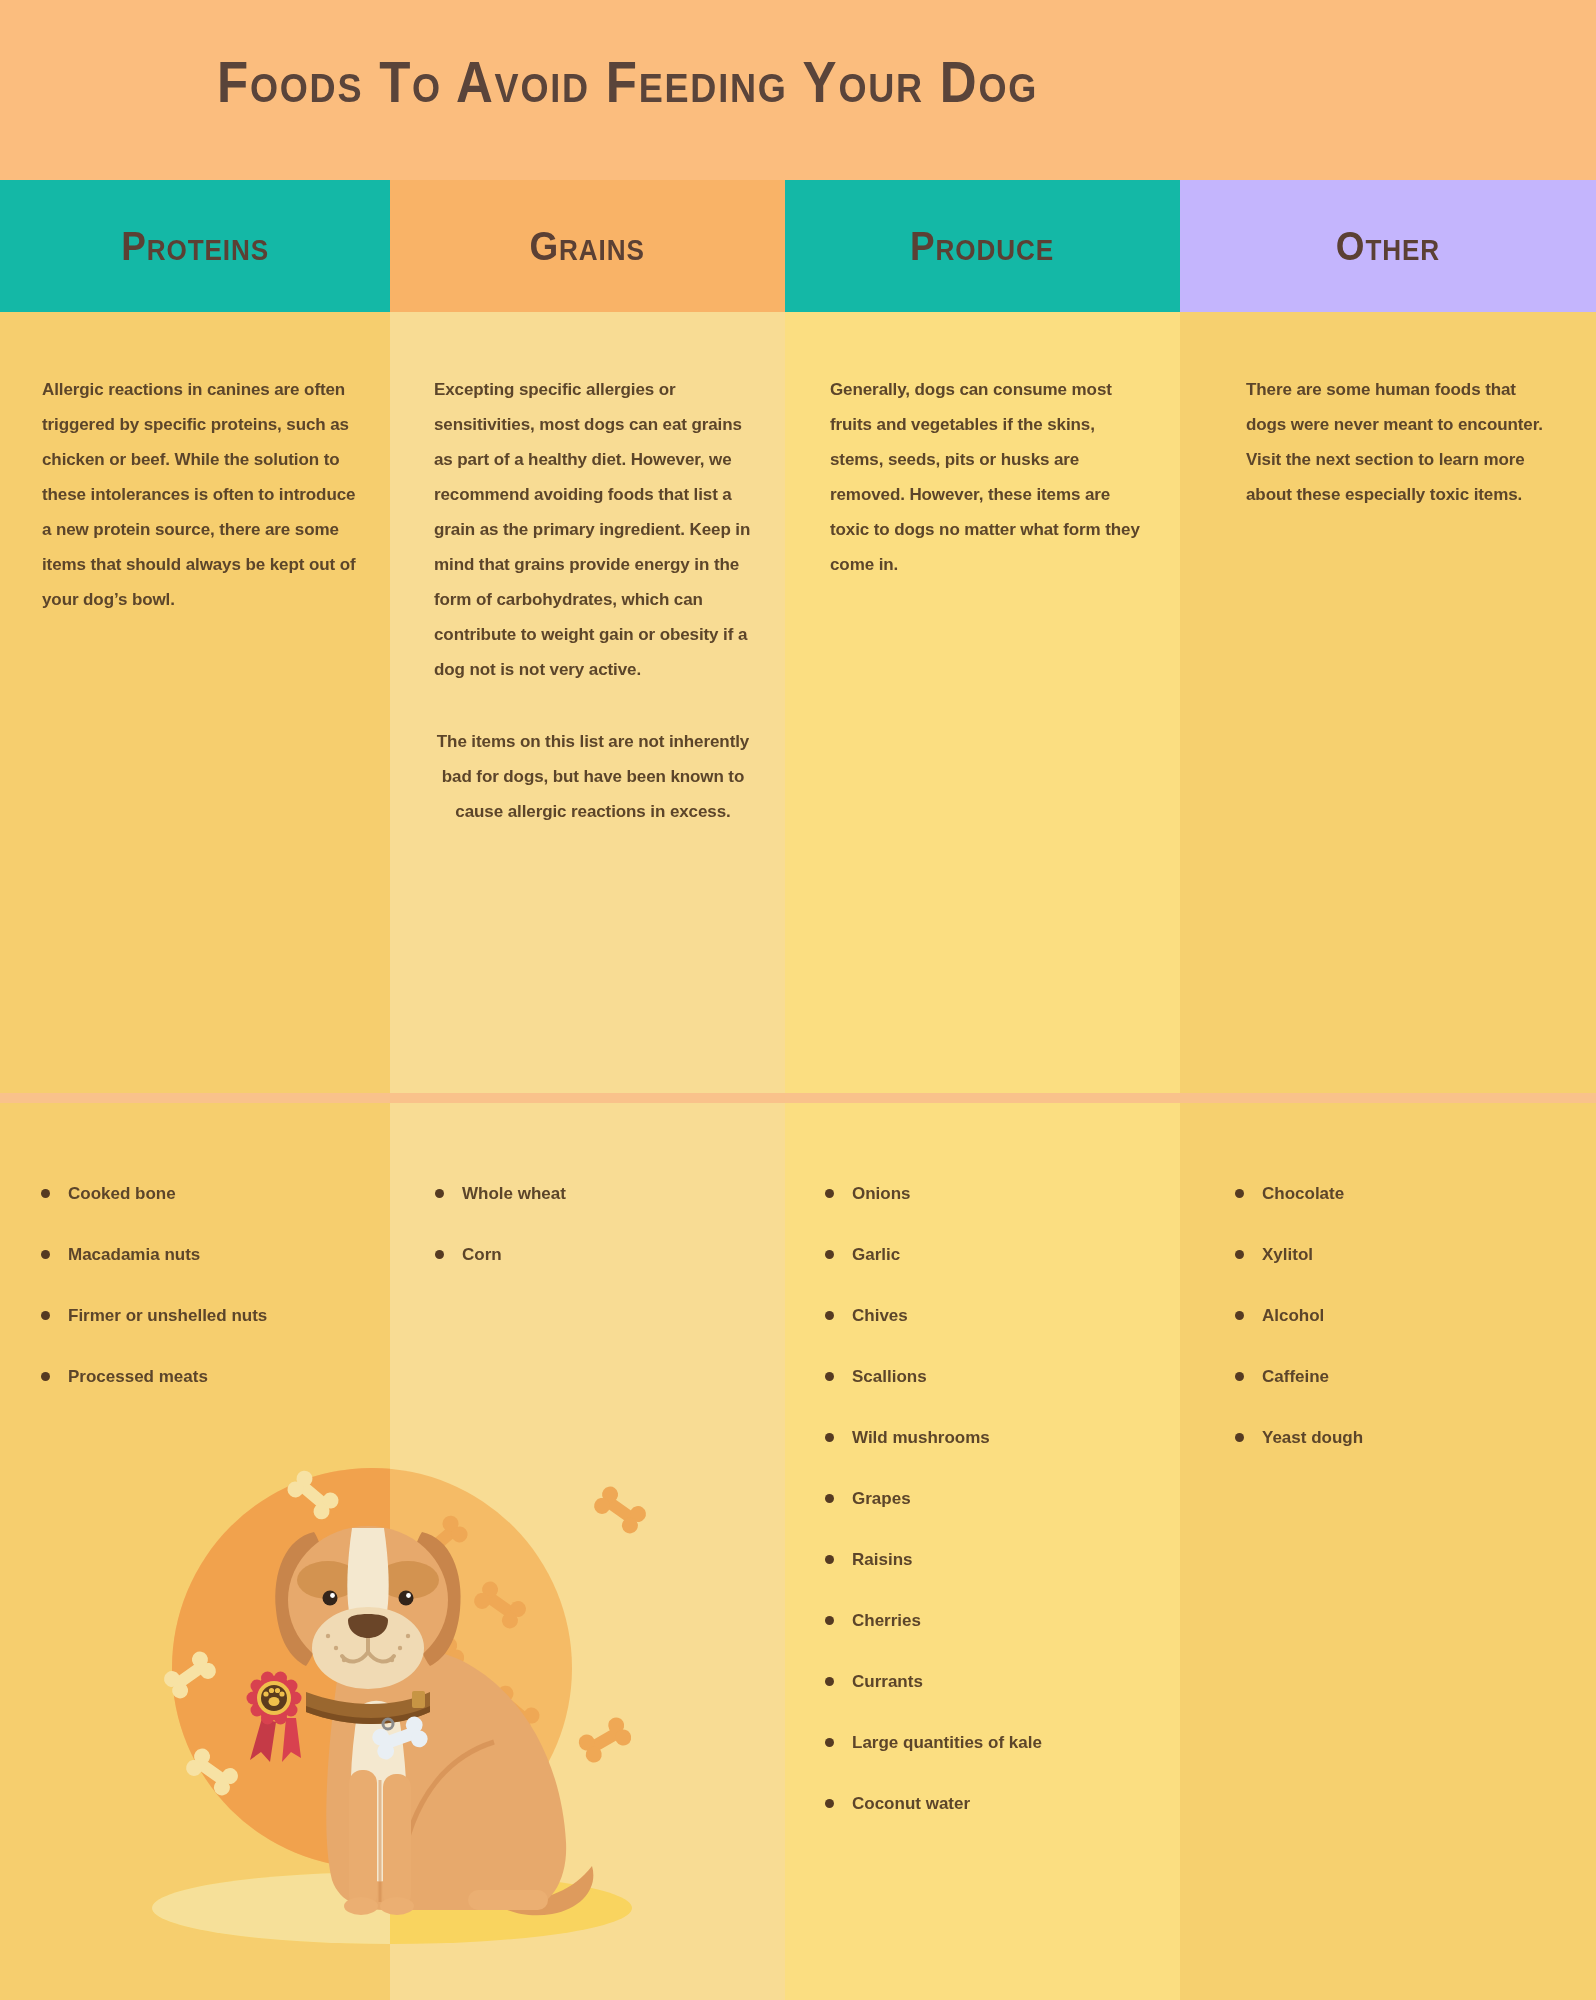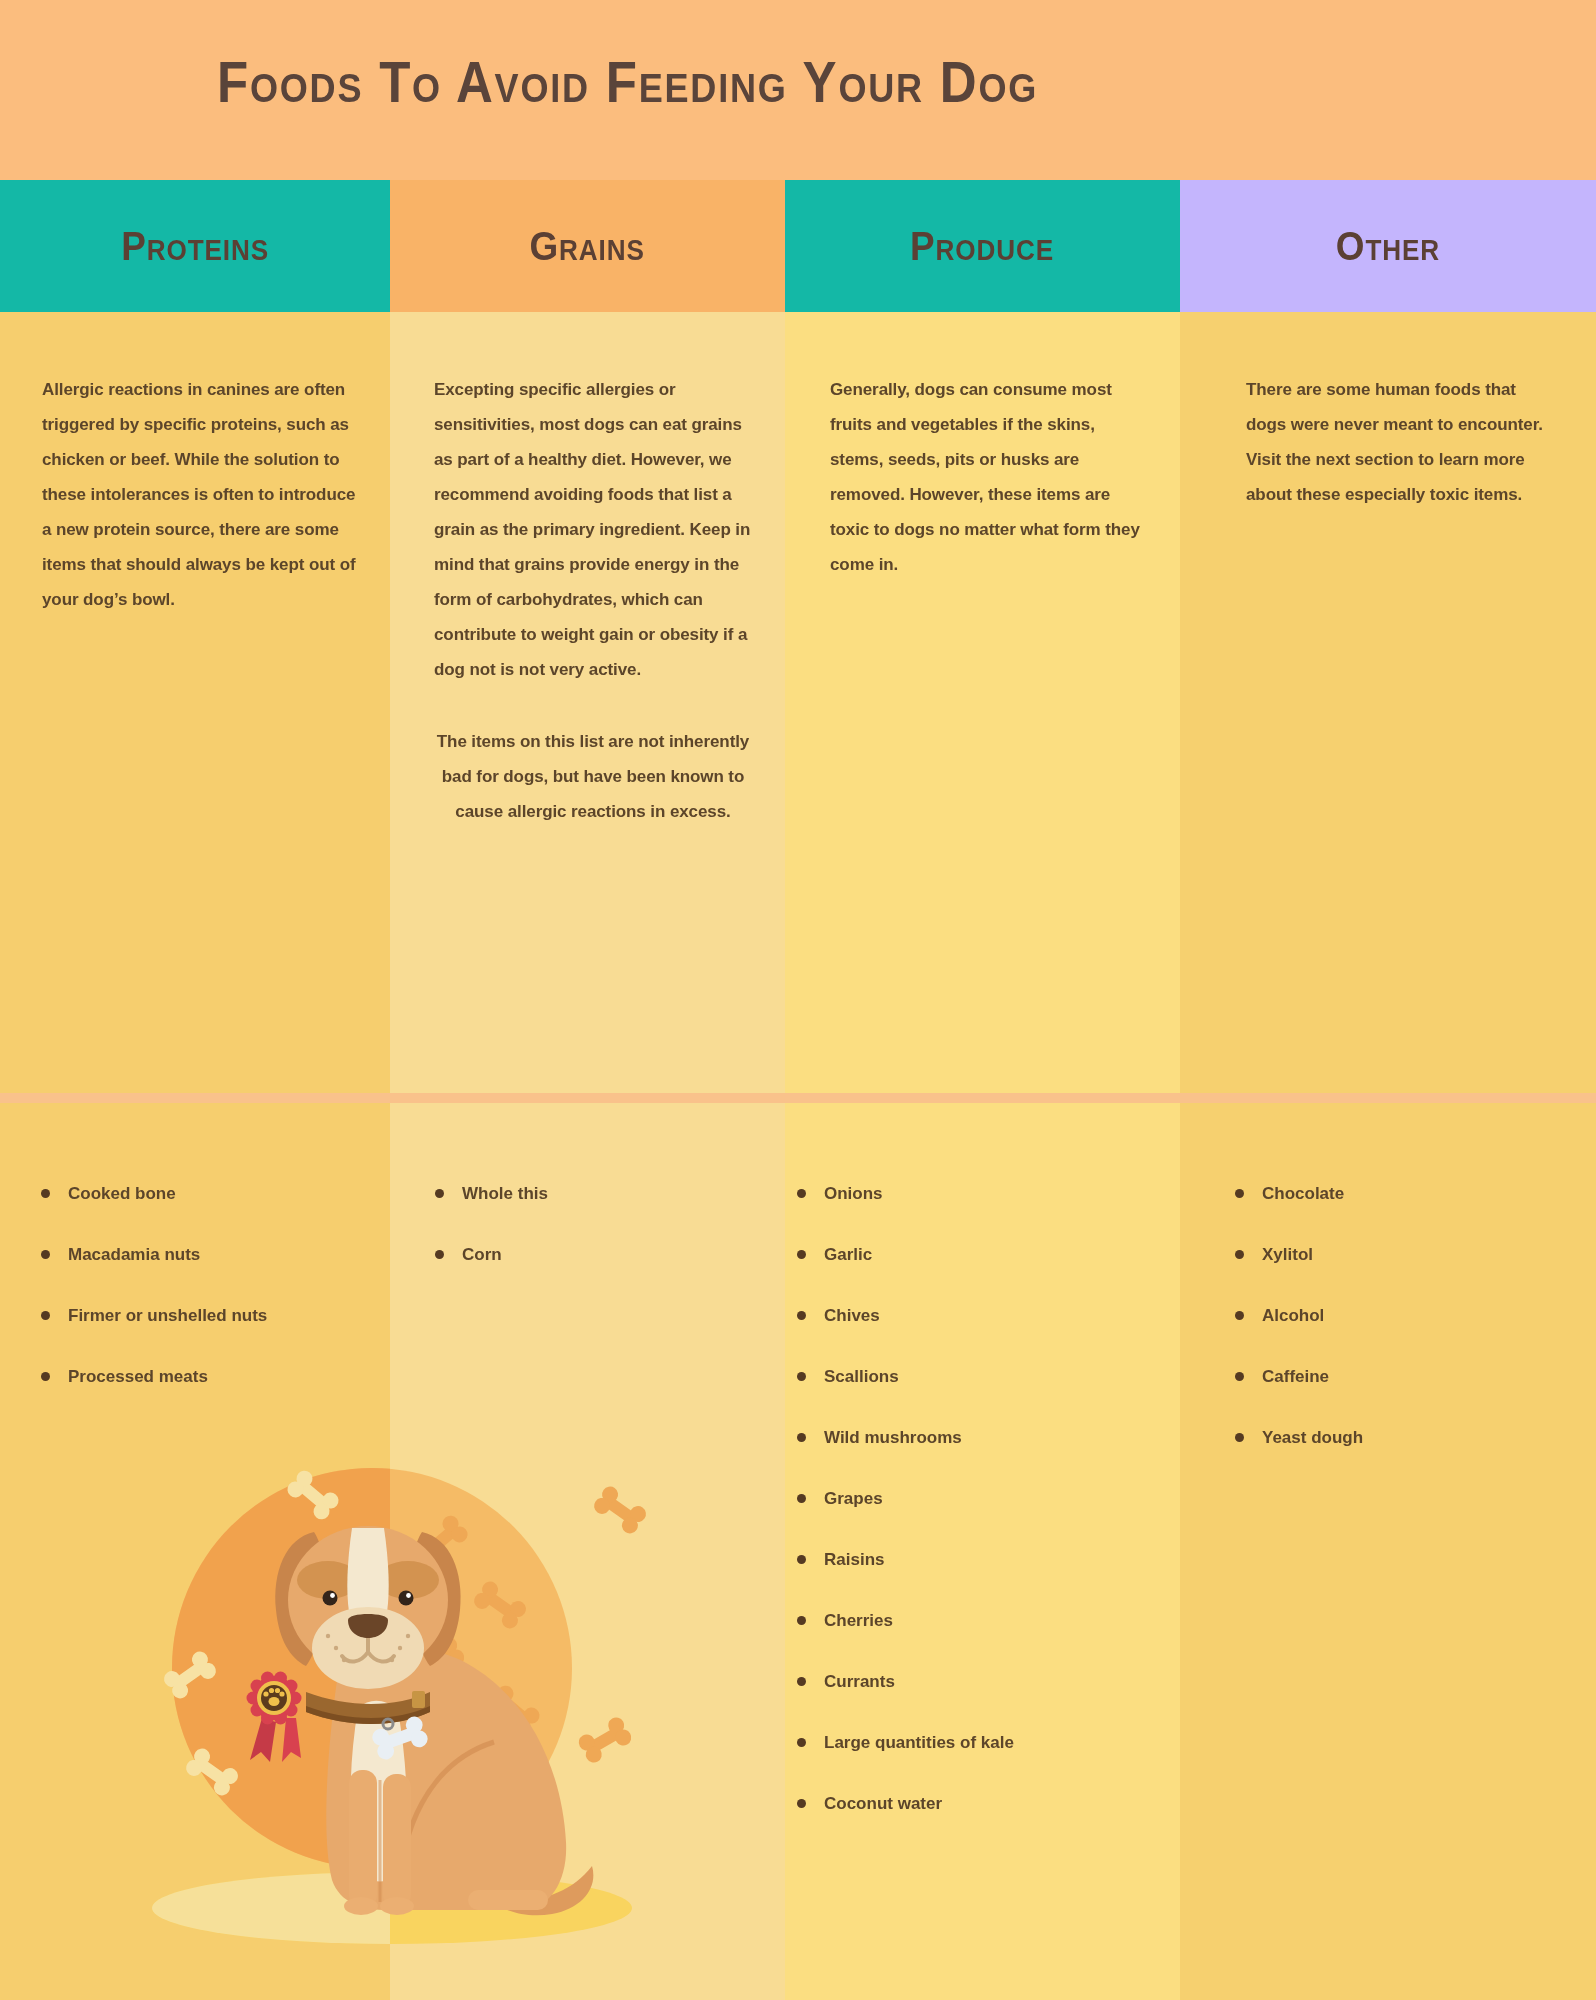--- a/index.html
+++ b/index.html
@@ -32,21 +32,21 @@
   .desc{position:absolute;top:372px;font-size:17px;line-height:35px;font-weight:600;
         color:#5C452A;letter-spacing:-.1px;z-index:1;}
   .desc.c1{left:42px;width:314px}.desc.c2{left:434px;width:318px}
   .desc.c3{left:830px;width:312px}.desc.c4{left:1246px;width:312px}
   .desc p{margin:0;}
   .desc p + p{margin-top:37px;text-align:center;}
   
   .list{position:absolute;top:1180px;margin:0;padding:0;list-style:none;
         font-size:17px;line-height:27px;font-weight:600;color:#5C452A;z-index:4;}
   .list.c1{left:68px;width:310px}.list.c2{left:462px;width:310px}
-  .list.c3{left:824px;width:300px}.list.c4{left:1262px;width:300px}
+  .list.c3{left:852px;width:300px}.list.c4{left:1262px;width:300px}
   .list li{position:relative;margin:0 0 34px 0;}
   .list li::before{
     content:"";position:absolute;left:-27px;top:9px;width:9px;height:9px;
     border-radius:50%;background:#553A22;
   }
   
   .dog-svg{position:absolute;left:100px;top:1440px;width:560px;height:560px;z-index:2;}
 </style>
 </head>
 <body>
@@ -92,21 +92,21 @@
 
   <div class="divider"></div>
 
   <ul class="list c1">
       <li>Cooked bone</li>
       <li>Macadamia nuts</li>
       <li>Firmer or unshelled nuts</li>
       <li>Processed meats</li>
     </ul>
   <ul class="list c2">
-      <li>Whole this</li>
+      <li>Whole wheat</li>
       <li>Corn</li>
     </ul>
   <ul class="list c3">
       <li>Onions</li>
       <li>Garlic</li>
       <li>Chives</li>
       <li>Scallions</li>
       <li>Wild mushrooms</li>
       <li>Grapes</li>
       <li>Raisins</li>

